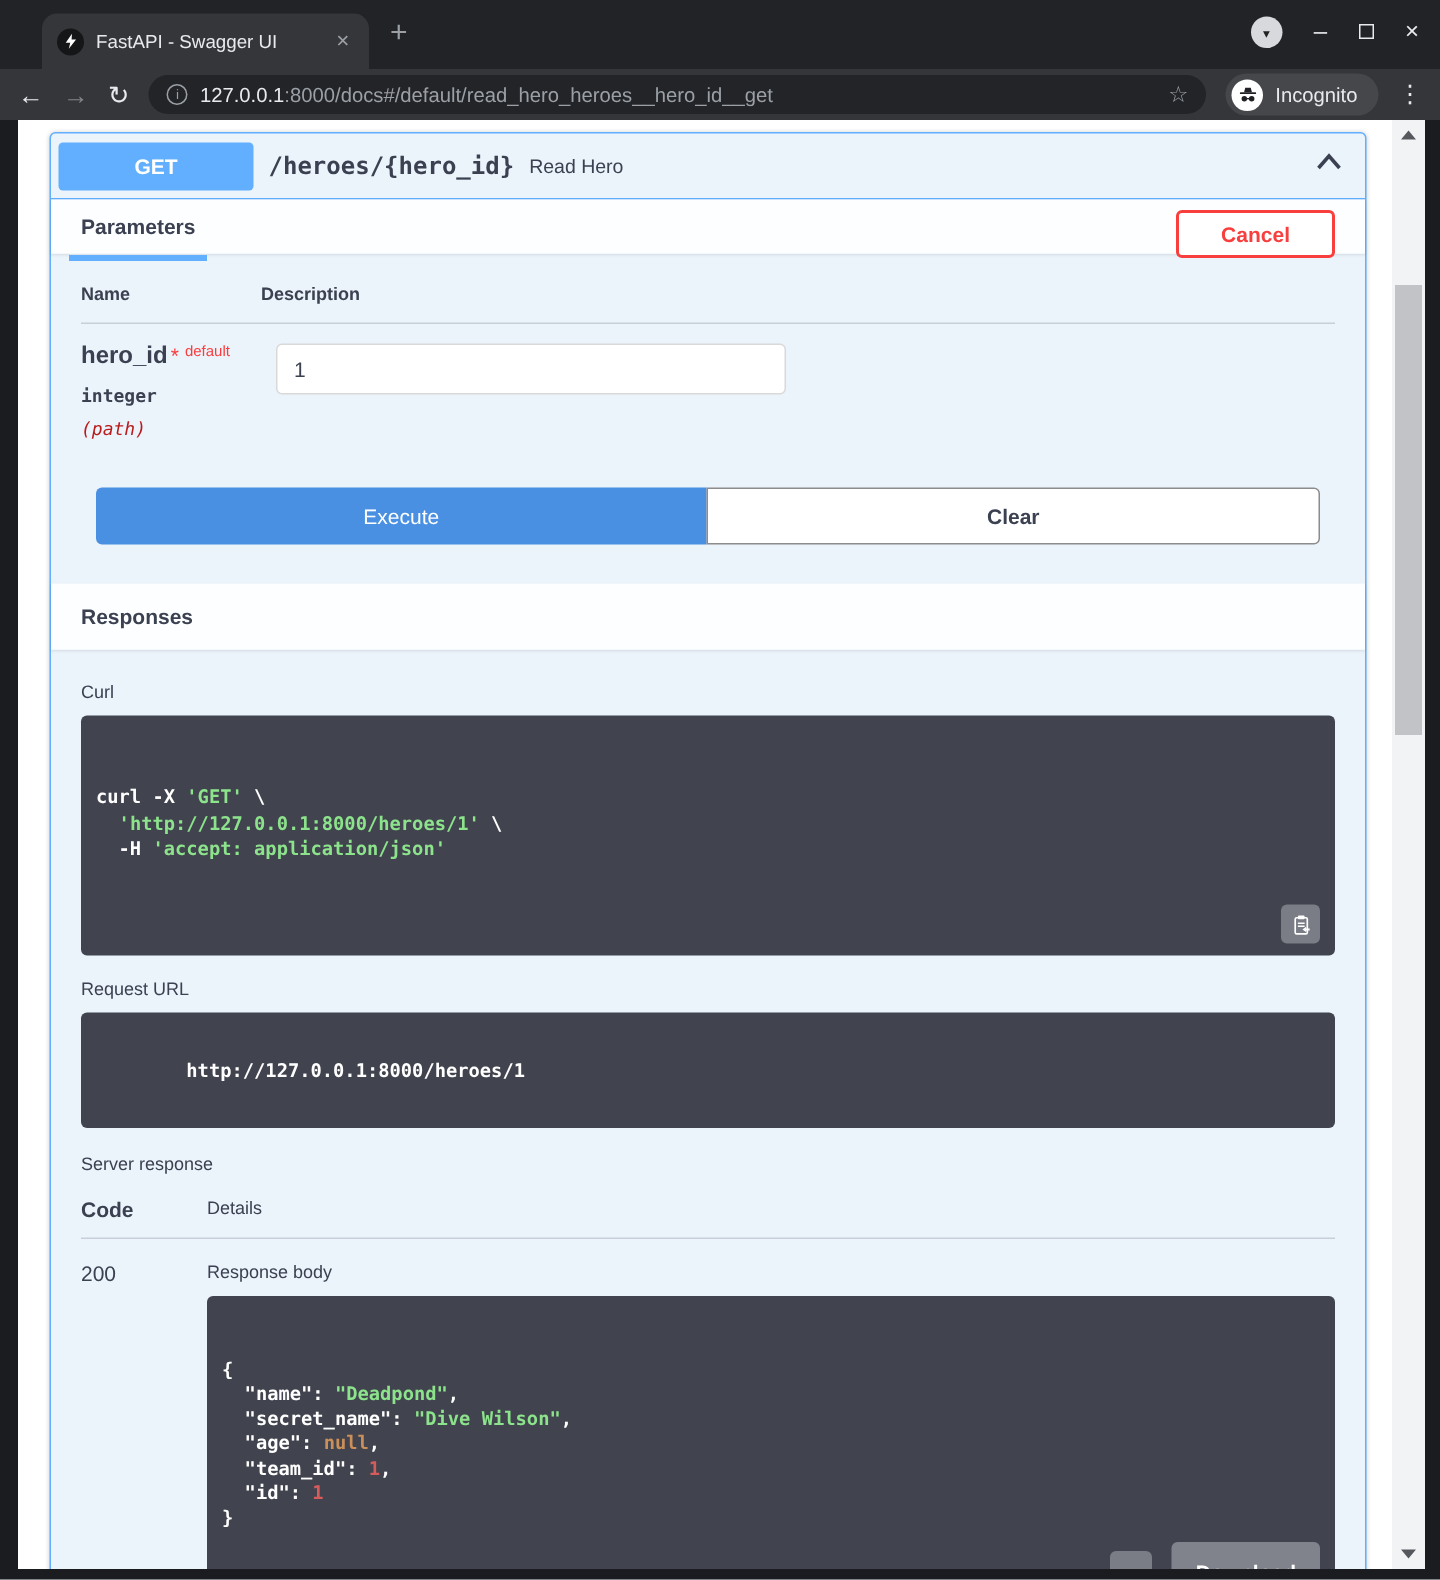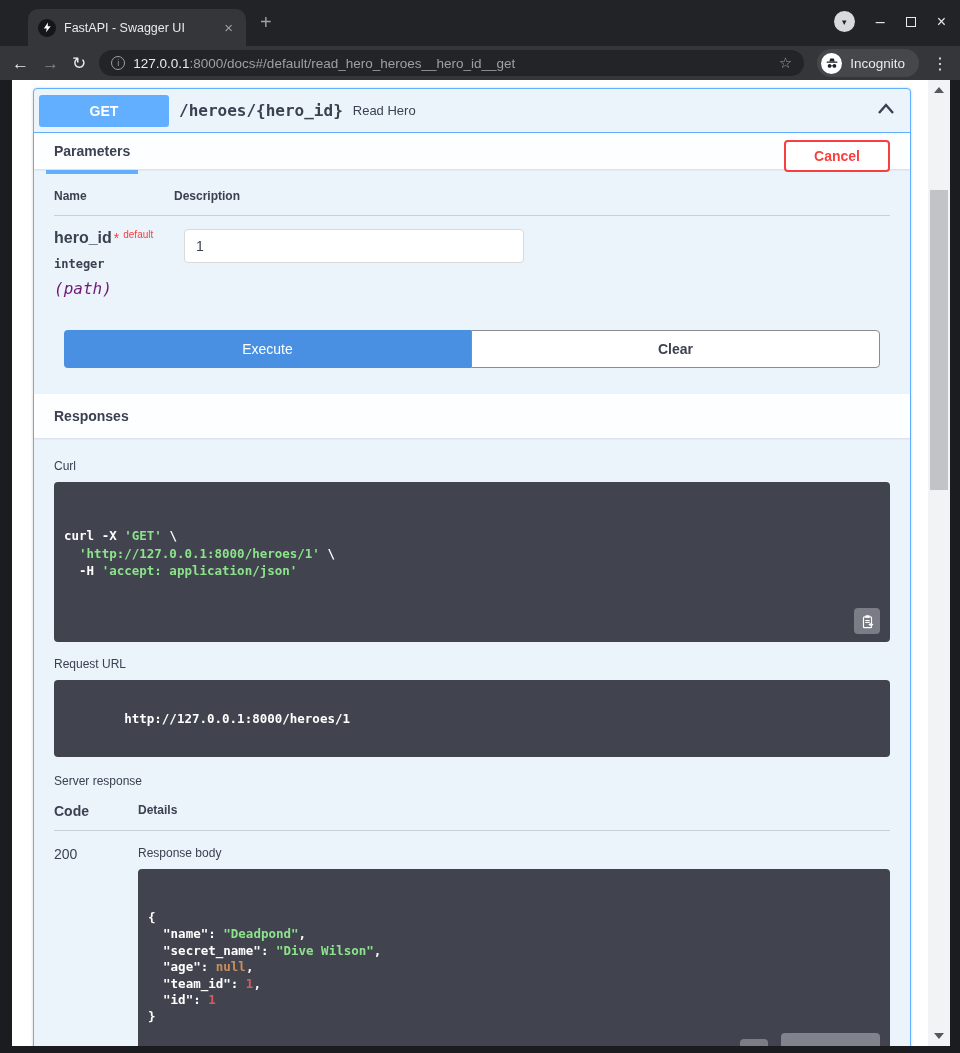--- a/index.html
+++ b/index.html
@@ -83,21 +83,21 @@
   .params-area { padding:20px 20px 18px; }
   .params-head { display:flex; font-size:12px; font-weight:700; padding-bottom:12px;
     border-bottom:1px solid rgba(59,65,81,.2); }
   .col-name { width:120px; }
   .param-row { display:flex; padding-top:13px; }
   .p-name { width:130px; }
   .p-title { font-size:16px; font-weight:700; }
   .req-star { color:var(--cancel_red,#f93e3e); margin-left:2px; font-size:14px; }
   .req-label { color:var(--cancel_red,#f93e3e); font-size:10px; vertical-align:top; margin-left:4px; font-weight:400; }
   .p-type { font-family:"DejaVu Sans Mono", monospace; font-weight:700; font-size:12px; margin-top:10px; }
-  .p-loc { font-family:"DejaVu Sans Mono", monospace; font-style:italic; font-size:16px; color:#701a75; margin-top:8px; }
+  .p-loc { font-family:"DejaVu Sans Mono", monospace; font-style:italic; font-size:12px; color:#b91c1c; margin-top:8px; }
   .p-desc { flex:1; }
   .hero-input { width:340px; height:34px; border:1px solid #d9d9d9; border-radius:4px;
     padding:0 11px; font-size:14px; color:#3b4151; background:#fff; font-family:"Liberation Sans", sans-serif; }
 
   .execute-row { display:flex; margin:14px 30px 26px; }
   .btn-execute { flex:1; background:var(--execute_blue,#4990e2); color:#fff; font-weight:400; font-size:14px;
     border:none; border-radius:4px 0 0 4px; height:38px; font-family:"Liberation Sans", sans-serif; }
   .btn-clear { flex:1; background:#fff; color:#3b4151; font-weight:700; font-size:14px;
     border:1px solid #8c8c8c; border-radius:0 4px 4px 0; height:38px; font-family:"Liberation Sans", sans-serif; }
 
@@ -109,21 +109,21 @@
   .tok-plain { color:#fff; }
   .tok-key { color:#fff; }
   .tok-str { color:var(--tok_str,#8ce38c); }
   .tok-num { color:var(--tok_num,#d65c5c); }
   .tok-kw { color:var(--tok_kw,#cb9059); }
   .copy-btn { position:absolute; right:10px; bottom:8px; width:26px; height:26px; background:#7a7d85;
     border:none; border-radius:4px; display:flex; align-items:center; justify-content:center; }
   .url-block { padding:12px 10px; }
   .live-head { display:flex; margin-top:15px; padding-bottom:11px; border-bottom:1px solid rgba(59,65,81,.2); }
   .live-code-col { width:84px; font-size:14px; font-weight:700; }
-  .live-details-col { flex:1; font-size:12px; font-weight:700; }
+  .live-details-col { flex:1; font-size:12px; font-weight:400; }
   .live-row { display:flex; padding-top:15px; }
   .status-code { width:84px; font-size:14px; }
   .details-cell { flex:1; }
   .details-cell .block-label:first-child { margin-top:0; }
   .body-block { padding:8px 10px; line-height:1.32; }
   .body-actions { position:absolute; right:10px; bottom:10px; display:flex; gap:13px; align-items:center; }
   .copy-btn2 { position:static; width:28px; height:28px; }
   .btn-download { background:#80838b; color:#fff; font-weight:700; font-size:14px; border:none;
     border-radius:4px; padding:12px 16px; font-family:"Liberation Sans", sans-serif; }
 </style>

